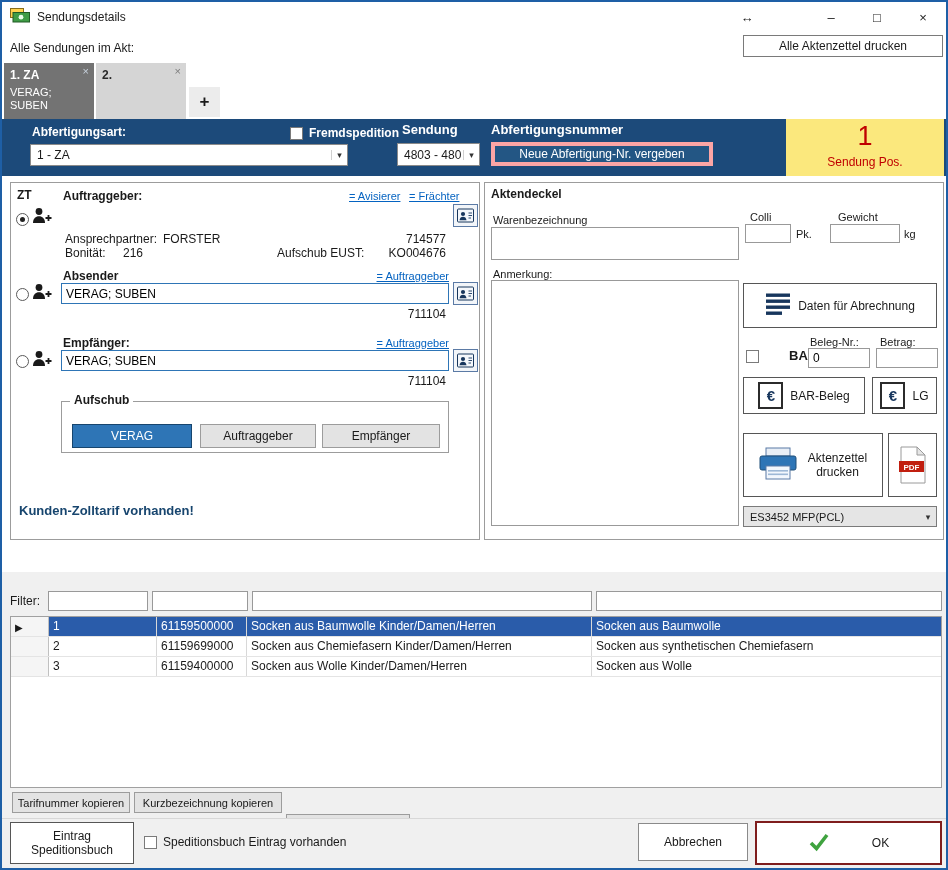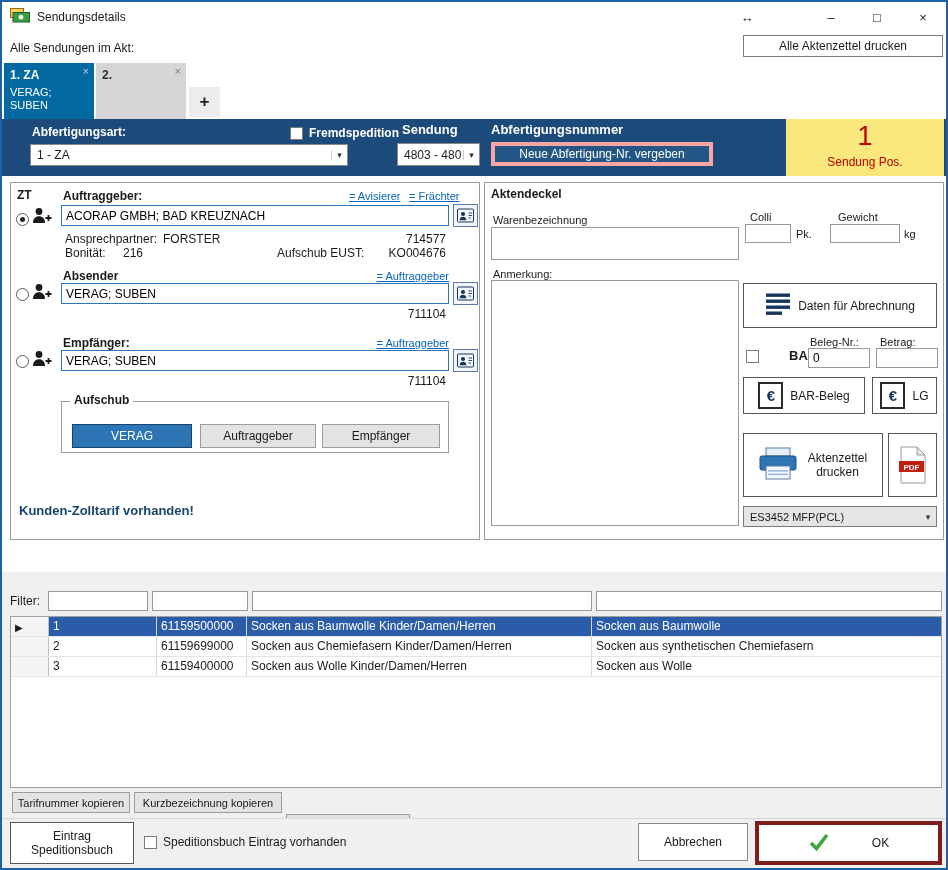--- a/index.html
+++ b/index.html
@@ -9,21 +9,21 @@
   .bold { font-weight:bold; }
   .sm { font-size:11px; }
   .rt { text-align:right; }
 
   .titlebar { position:absolute; left:0; top:0; right:0; height:30px; display:flex; align-items:center; padding-left:8px; background:#fff; }
   .title-text { margin-left:7px; font-size:12px; }
   .win-controls { margin-left:auto; display:flex; align-items:center; height:100%; }
   .win-btn { width:46px; height:100%; display:flex; align-items:center; justify-content:center; font-size:13px; color:#222; }
   .resize { margin-right:38px; }
 
-  .tab { position:absolute; background:#0369a1; color:#fff; }
+  .tab { position:absolute; background:#737373; color:#fff; }
   .tab-title { font-weight:bold; padding:5px 6px 0; font-size:12px; }
   .tab-sub { padding:4px 6px 0; font-size:11px; line-height:13px; width:72px; }
   .tab-idle { background:#d5d5d5; color:#2a2a2a; }
   .tab-x { position:absolute; top:2px; right:5px; font-size:11px; color:#c8d2dd; }
   .tab-idle .tab-x { color:#7d7d7d; }
   .tab-add { background:#ececec; font-size:17px; font-weight:bold; display:flex; align-items:center; justify-content:center; }
 
   .band { position:absolute; left:0; top:117px; width:100%; height:57px; background:#1c4a7a; }
   .band-label { color:#fff; font-weight:bold; font-size:12px; }
   .band-head { color:#fff; font-weight:bold; font-size:13px; }
@@ -133,21 +133,20 @@
     <span class="abs" style="left:20px;top:23px;">
       <svg width="22" height="18" viewBox="0 0 22 18">
           <circle cx="8" cy="5.5" r="3.4" fill="#1a1a1a"></circle>
           <path d="M2 17 C2 12.5 4.6 10.2 8 10.2 C11.4 10.2 14 12.5 14 17 Z" fill="#1a1a1a"></path>
           <path d="M17.5 9 v6 M14.5 12 h6" stroke="#1a1a1a" stroke-width="1.8"></path>
         </svg>
     </span>
     <div class="abs bold" style="left:52px;top:6px;">Auftraggeber:</div>
     <span class="abs lnk" style="left:338px;top:7px;">= Avisierer</span>
     <span class="abs lnk" style="left:398px;top:7px;">= Frächter</span>
-    <input class="tin" style="left: 50px; top: 22px; width: 388px; height: 21px;" value="ACORAP GMBH; BAD KREUZNACH">
     <div class="iconbtn" style="left:442px;top:21px;width:25px;height:23px;">
       <svg width="17" height="15" viewBox="0 0 17 15">
           <rect x="0.5" y="1" width="16" height="13" rx="1" fill="#f4f7fb" stroke="#17365d"></rect>
           <circle cx="6" cy="6" r="2.1" fill="#17365d"></circle>
           <path d="M2.5 12.3 C2.8 9.8 4.2 8.8 6 8.8 C7.8 8.8 9.2 9.8 9.5 12.3 Z" fill="#17365d"></path>
           <path d="M11.5 5 h3.5 M11.5 7.5 h3.5 M11.5 10 h2.5" stroke="#17365d" stroke-width="0.9"></path>
         </svg>
     </div>
     <span class="abs" style="left:54px;top:49px;">Ansprechpartner:</span>
     <span class="abs" style="left:152px;top:49px;">FORSTER</span>
@@ -311,21 +310,21 @@
 
     <div class="abs btn-gray" style="left:10px;top:220px;width:118px;height:21px;">Tarifnummer kopieren</div>
     <div class="abs btn-gray" style="left:132px;top:220px;width:148px;height:21px;">Kurzbezeichnung kopieren</div>
     <div class="abs btn-gray" style="left:284px;top:220px;width:124px;height:21px;margin-top:22px;">Beschreibung kopieren</div>
 
     <div class="footer">
       <div class="abs wbtn" style="left:8px;top:3px;width:124px;height:42px;text-align:center;padding:0 12px;line-height:14px;">Eintrag Speditionsbuch</div>
       <span class="cb" style="left:142px;top:17px;"></span>
       <div class="abs" style="left:161px;top:16px;">Speditionsbuch Eintrag vorhanden</div>
       <div class="abs wbtn" style="left:636px;top:4px;width:110px;height:38px;border:1px solid #8a8a8a;">Abbrechen</div>
-      <div class="abs wbtn" style="left:753px;top:2px;width:187px;height:44px;border:4px solid #7f1d1d;gap:42px;">
+      <div class="abs wbtn" style="left:753px;top:2px;width:187px;height:44px;border:2px solid #7f1d1d;gap:42px;">
         <span>
           <svg width="22" height="20" viewBox="0 0 22 20">
               <path d="M3 11 L8.5 16.5 L19 3" fill="none" stroke="#3fa33f" stroke-width="3.6"></path>
             </svg>
         </span>
         <span>OK</span>
       </div>
     </div>
   </div>
 

